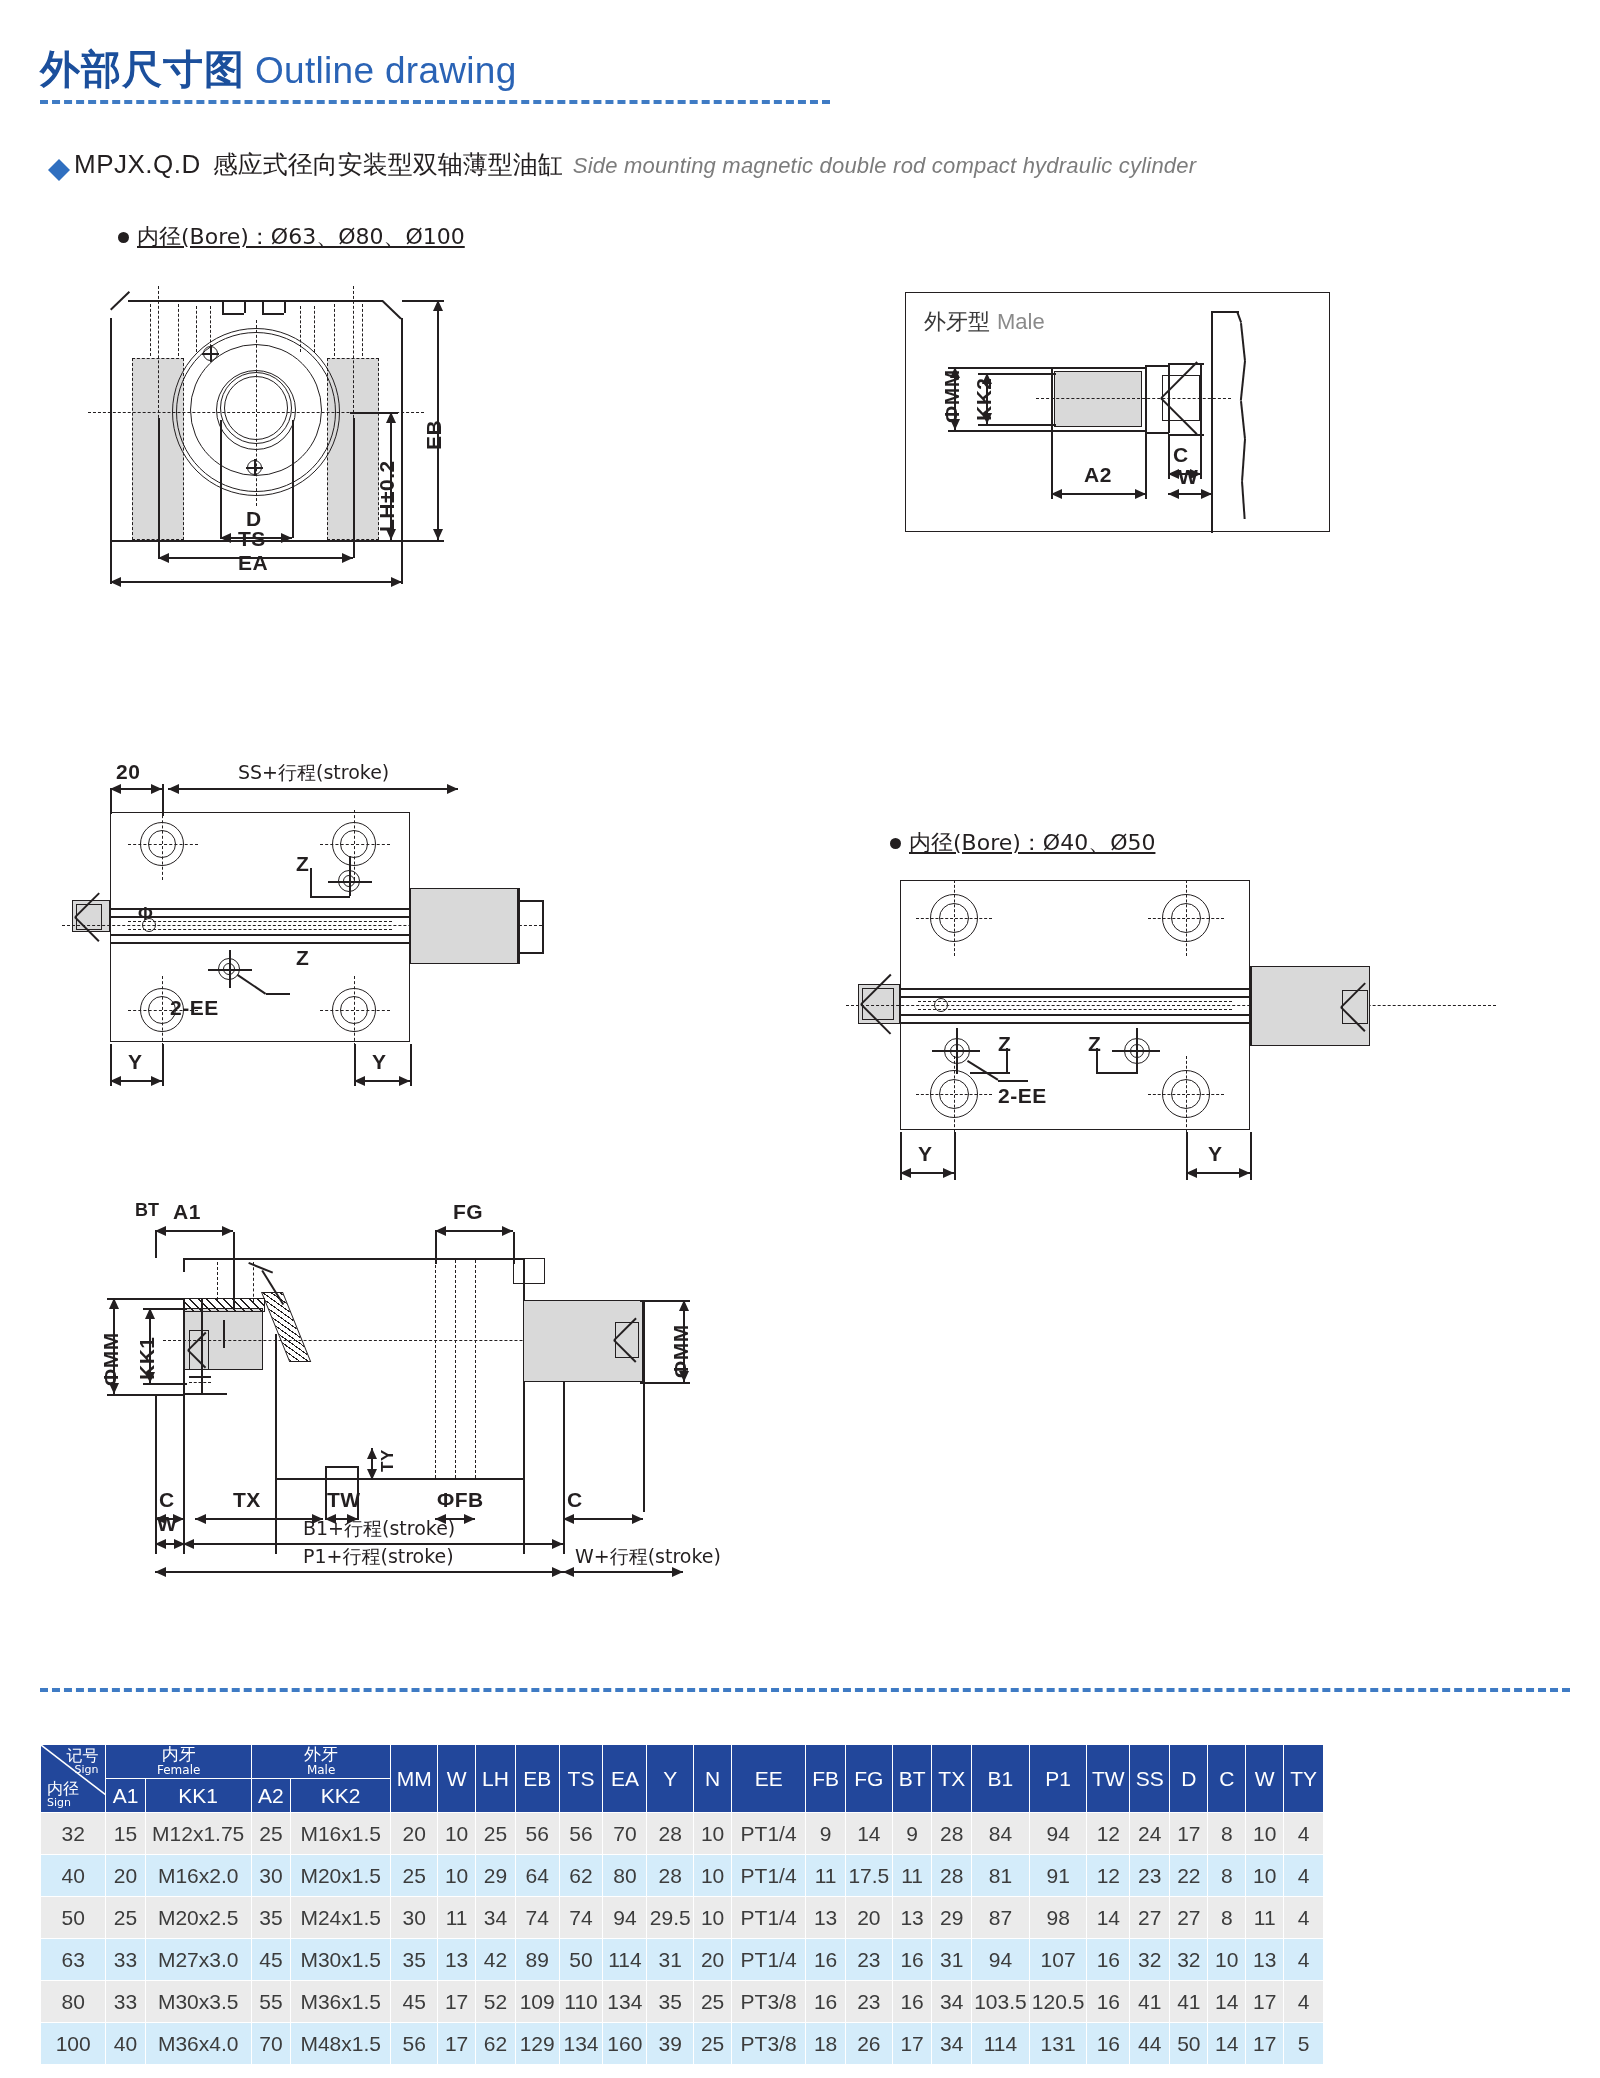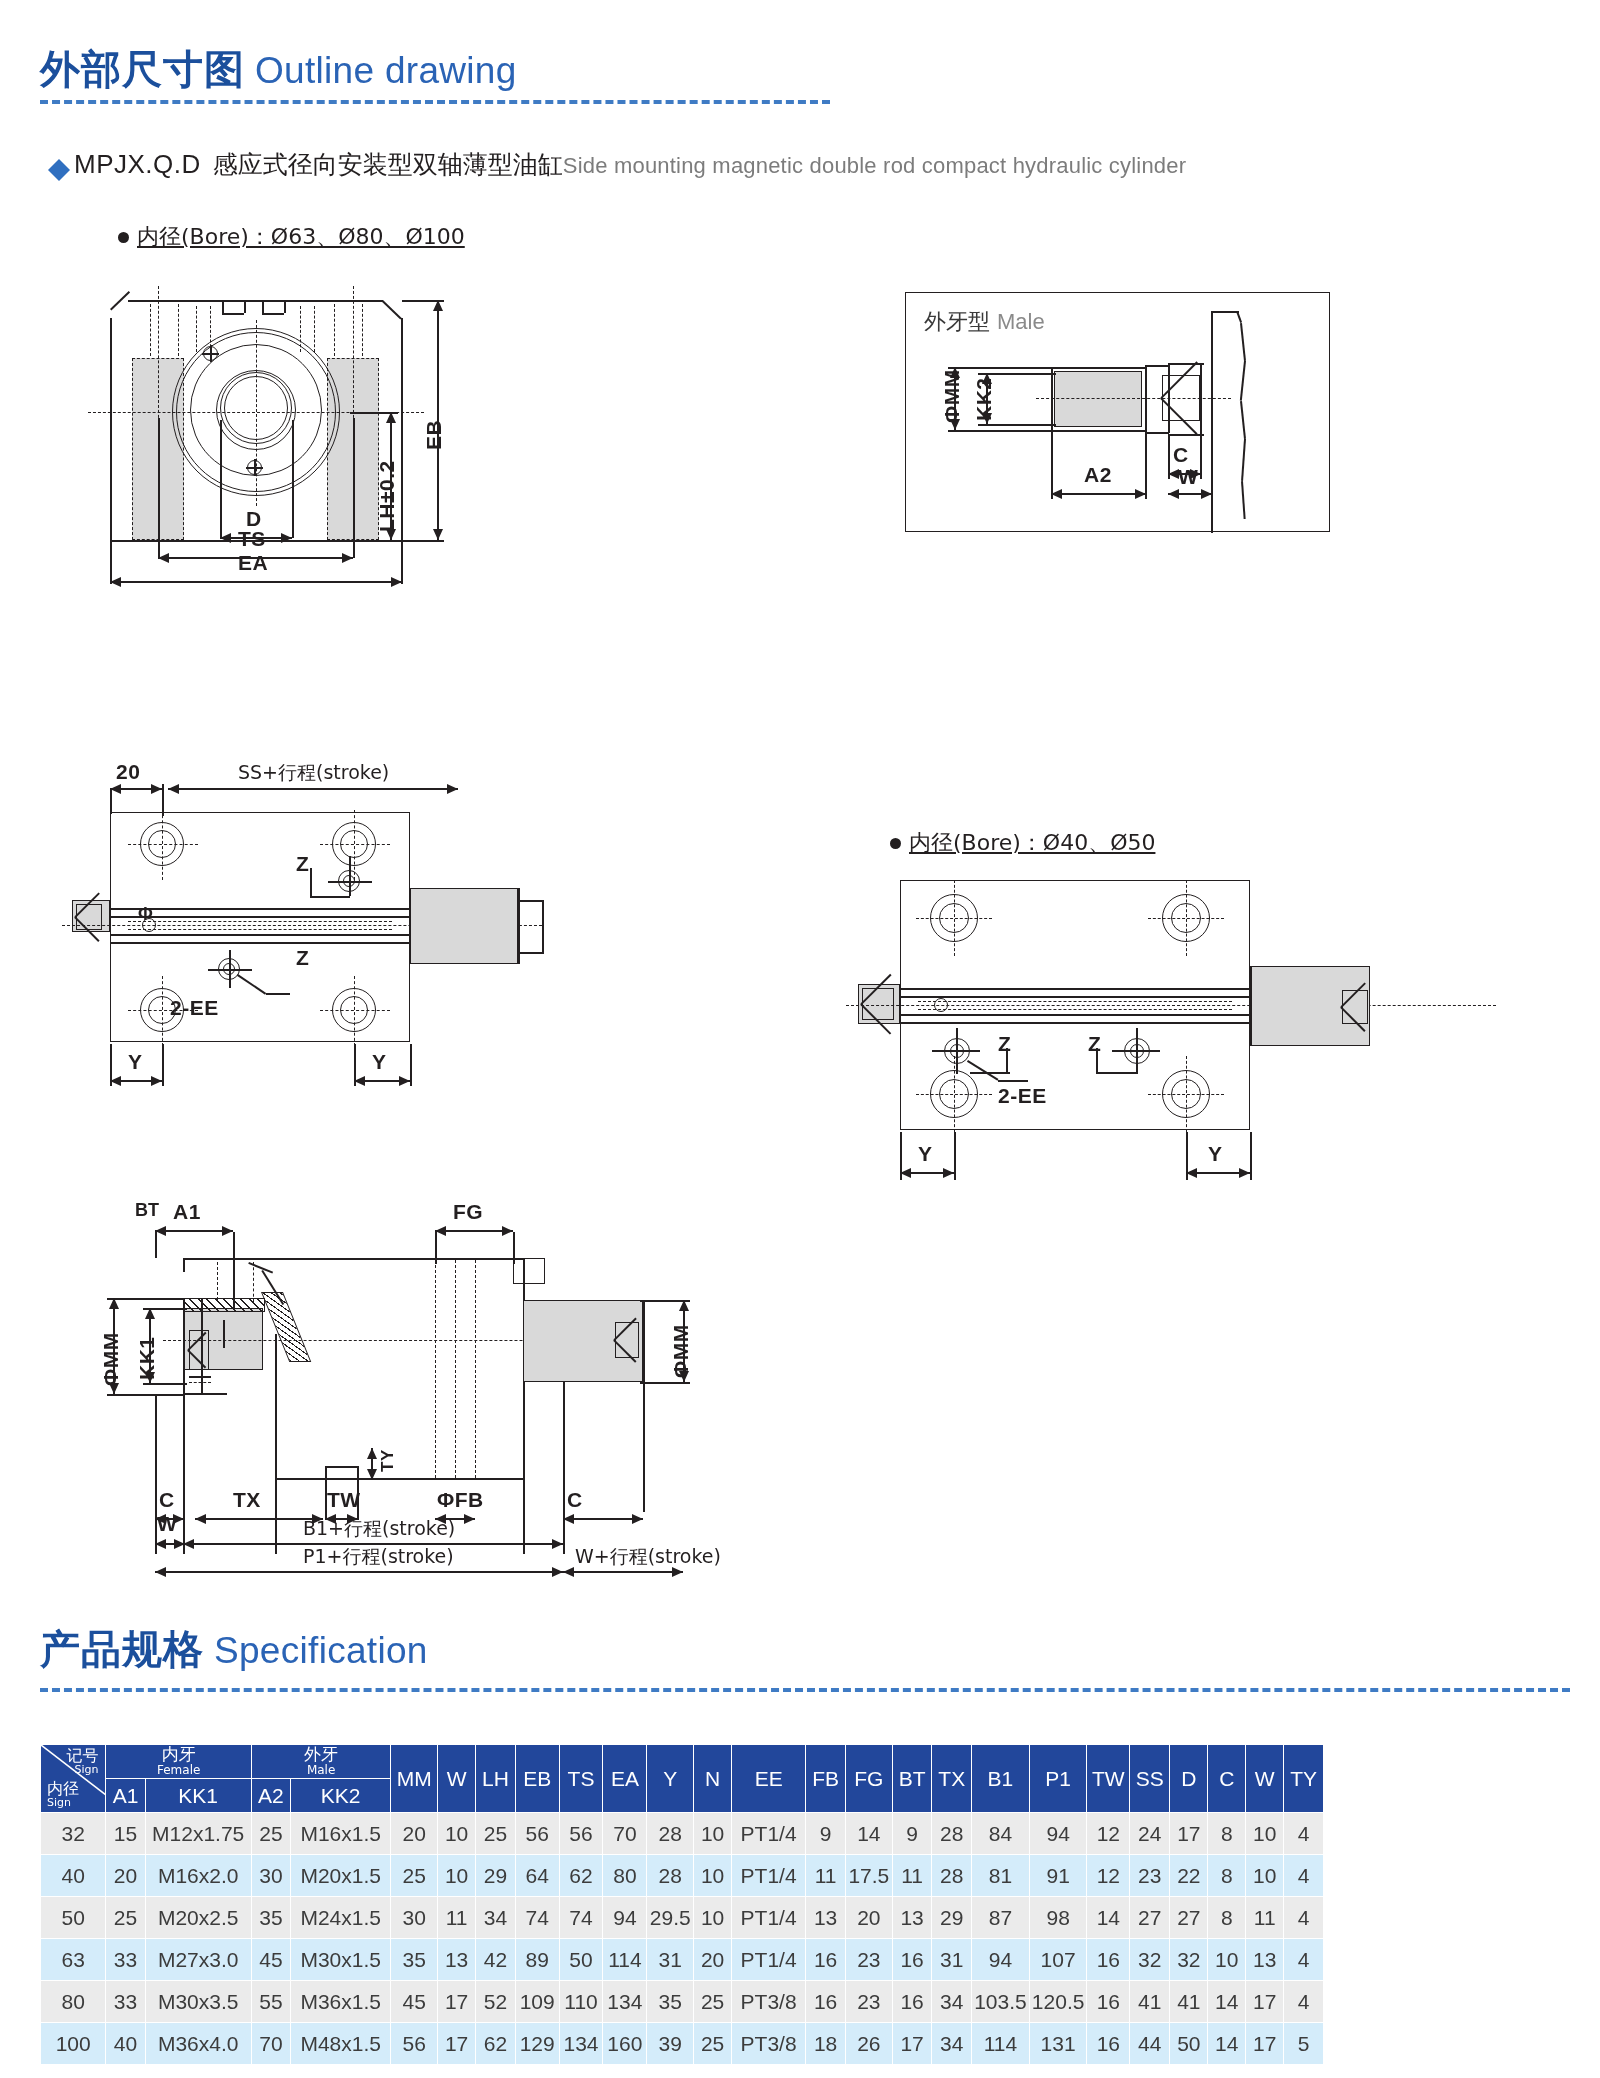--- a/index.html
+++ b/index.html
@@ -64,21 +64,21 @@
     left: -11px; top: 11px;
     width: 0; height: 0;
     border: 11px solid transparent;
     border-top-color: #2f6fc0;
   }
   .prod-code { font-size: 26px; color: #231f20; letter-spacing: .5px; }
   .prod-cn {
     font-family: "DejaVu Sans", sans-serif;
     font-size: 25px; color: #231f20; margin-left: 12px;
   }
-  .prod-en { font-size: 22px; color: #7c7c7c; letter-spacing: .2px; }
+  .prod-en { font-size: 22px; color: #7c7c7c; margin-left: 10px; letter-spacing: .2px; font-style: italic; }
 
   .bore-line {
     position: absolute;
     display: flex; align-items: center; white-space: nowrap;
     font-size: 22px; color: #231f20;
   }
   .bullet {
     width: 11px; height: 11px; border-radius: 50%;
     background: #231f20; margin-right: 8px; display: inline-block;
   }
@@ -654,24 +654,20 @@
     <div class="dim-cn" style="left:168px; top:316px;">B1+行程(stroke)</div>
     <div class="dimline" style="left:48px; top:343px; width:380px;"></div>
 
     <div class="dim-cn" style="left:168px; top:344px;">P1+行程(stroke)</div>
     <div class="dimline" style="left:20px; top:371px; width:408px;"></div>
 
     <div class="dim-cn" style="left:440px; top:344px;">W+行程(stroke)</div>
     <div class="dimline" style="left:428px; top:371px; width:120px;"></div>
   </div>
 
-  <div class="section-title" style="left:40px; top:1622px;">
-    <span class="title-cn">产品规格</span>
-    <span class="title-en">Specification</span>
-  </div>
   <div class="dash-rule" style="left:40px; top:1688px; width:1530px;"></div>
 
   <div class="spec-wrap" style="left:40px; top:1744px;">
     <table class="spec" id="spec-table">
       <colgroup id="spec-colgroup">
           <col style="width: 96px;">
           <col style="width: 52px;">
           <col style="width: 120px;">
           <col style="width: 52px;">
           <col style="width: 120px;">

